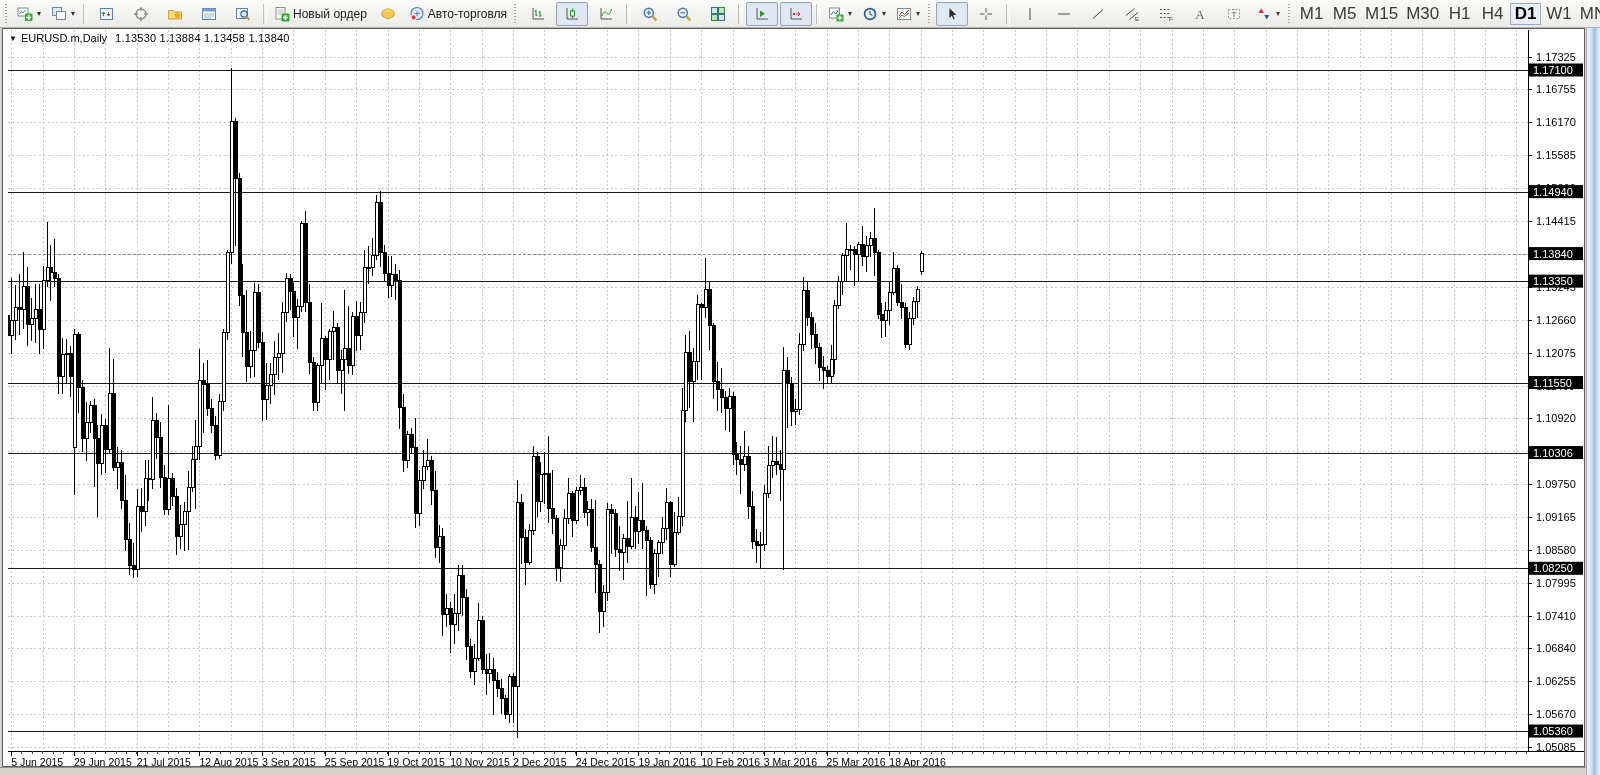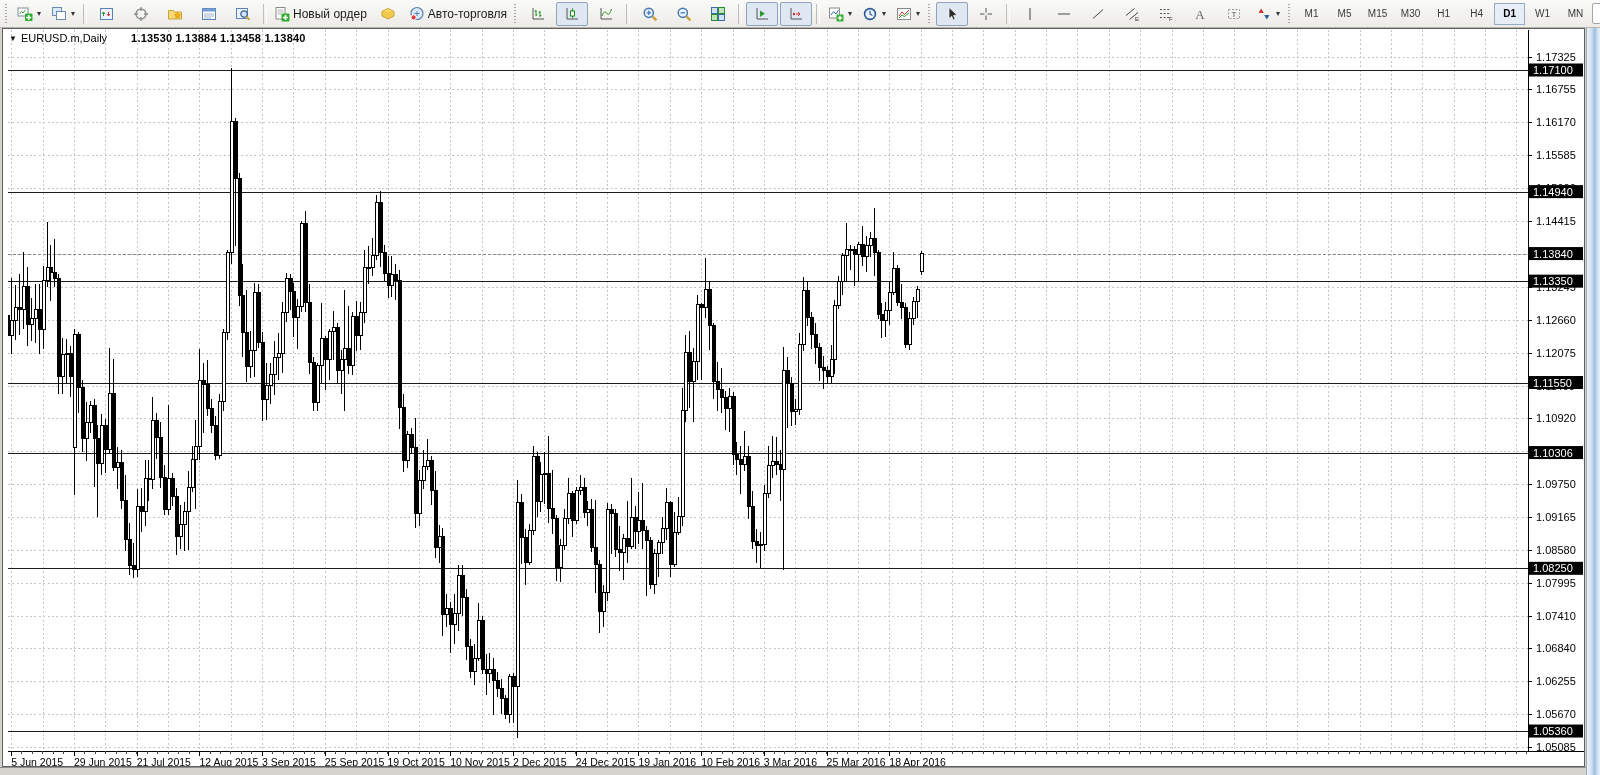--- a/index.html
+++ b/index.html
@@ -14,32 +14,32 @@
     background-size:2px 100%;background-repeat:no-repeat;background-position:1px 0;}
   .tb-sep{width:2px;height:20px;margin:0 3px;flex:0 0 auto;
     border-left:1px solid #c2bfb9;border-right:1px solid #fdfdfc;}
   .tb-btn{height:22px;min-width:26px;flex:0 0 auto;display:flex;align-items:center;justify-content:center;
     gap:3px;padding:0 2px;margin:0 1px;border:1px solid transparent;border-radius:2px;cursor:default;
     font-size:12px;color:#1b1b1b;white-space:nowrap;}
   .tb-btn.pressed{border:1px solid #8fa3bd;background:#dfe7f3;}
   .tb-btn .dd{font-size:8px;color:#333;margin-left:1px;}
   .tb-btn svg{display:block;}
   .tb-tf{height:20px;min-width:25px;flex:0 0 auto;display:flex;align-items:center;justify-content:center;
-    font-size:10px;color:#3a3a3a;margin:0 1px;border:1px solid transparent;padding:0 2px;}
+    font-size:17px;color:#3a3a3a;margin:0 1px;border:1px solid transparent;padding:0 2px;}
   .tb-tf.active{border:1px solid #98abc4;background:#e8eef8;color:#000;font-weight:bold;}
   .tb-search{margin-left:auto;display:flex;align-items:center;flex:0 0 auto;
     width:150px;height:19px;border:1px solid #a6a6a6;background:#fff;border-radius:2px;padding:0 3px;}
   .tb-search input{border:none;outline:none;flex:1;font-size:11px;font-family:inherit;min-width:10px;}
   
   .chart-window{position:absolute;left:2px;top:28px;width:1583px;height:739px;box-sizing:border-box;
     background:#fff;border:1px solid #5f5f5f;}
   .chart-header{position:absolute;left:6px;top:3px;font-size:11px;color:#000;z-index:5;
     display:flex;align-items:center;gap:4px;white-space:pre;}
   .chart-header .tri{font-size:8px;color:#111;}
-  .chart-header .ohlc{margin-left:20px;letter-spacing:0.2px;font-weight:bold;}
+  .chart-header .ohlc{margin-left:4px;letter-spacing:0.2px;}
   #chart-svg{position:absolute;left:0;top:0;}
   
   .v-scroll{position:absolute;left:1586px;top:28px;width:14px;height:747px;
     border-left:1px solid #99a8b8;
     background:linear-gradient(90deg,#eef3fa 0%,#d4e2f2 30%,#9cbedf 55%,#d8e5f3 78%,#eef3fa 100%);}
   .bottom-strip{position:absolute;left:0;top:767px;width:1586px;height:8px;background:#d6d3ce;
     border-top:1px solid #8f8f8f;}
 </style>
 </head>
 <body>

